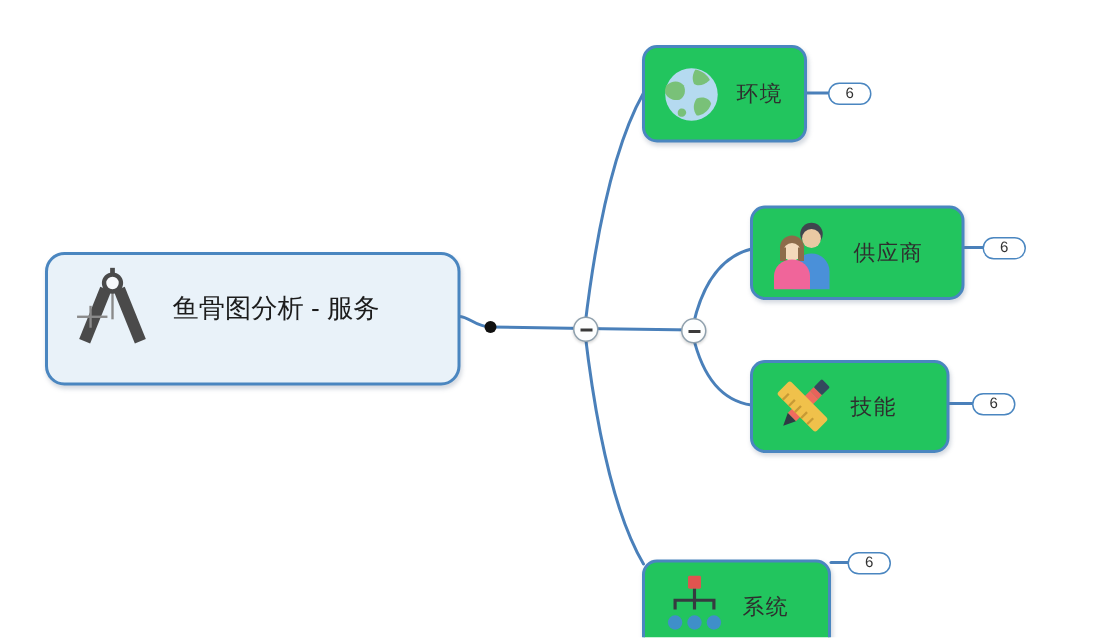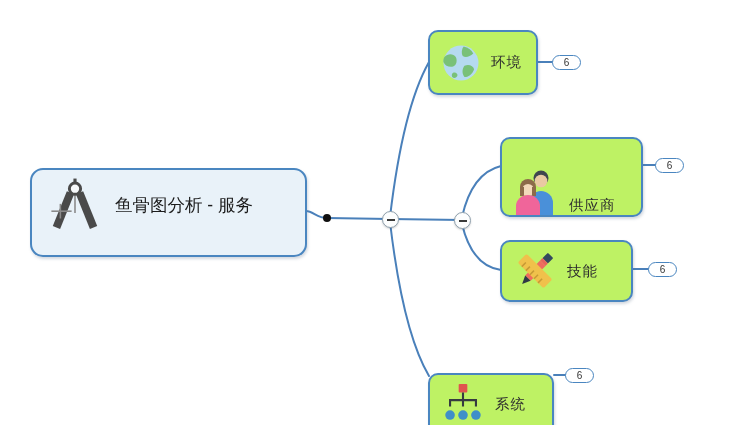--- a/index.html
+++ b/index.html
@@ -3,32 +3,32 @@
 <meta charset="utf-8">
 <style>
   html,body{margin:0;padding:0;background:#fff;}
   #canvas{
     position:relative;width:745px;height:425px;background:#ffffff;overflow:hidden;
     font-family:"Liberation Sans","DejaVu Sans",sans-serif;
   }
   #wires{position:absolute;left:0;top:0;}
   .node{
     position:absolute;box-sizing:border-box;display:flex;align-items:center;
-    border:2px solid #4a86c0;background:#bef264;
+    border:2px solid #4a86c0;background:#22c55e;
     box-shadow:1px 2px 3px rgba(100,120,145,.28);
   }
   .root-node{
     left:30px;top:168px;width:277px;height:89px;border-radius:13px;
     background:#e9f2f9;gap:13px;padding:0 12px 15px 16px;
   }
   .root-label{font-size:17.5px;line-height:26px;color:#1c1c1c;white-space:nowrap;}
   .branch{border-radius:10px;gap:9px;padding:0 8px 0 10px;}
   .branch-label{font-size:14.5px;color:#2e2e2e;letter-spacing:1px;white-space:nowrap;}
   #node-env{left:428px;top:30px;width:110px;height:65px;}
-  #node-supplier{left:500px;top:137px;width:143px;height:80px;align-items:flex-end;}
+  #node-supplier{left:500px;top:137px;width:143px;height:63px;}
   #node-skills{left:500px;top:240px;width:133px;height:62px;}
   #node-system{left:428px;top:345px;width:126px;height:62px;margin-top:28px;}
   .icon{display:flex;align-items:center;justify-content:center;flex:0 0 auto;}
   .badge{
     position:absolute;width:29px;height:15px;box-sizing:border-box;
     border:1.5px solid #4a86c0;border-radius:8px;background:#fff;
     display:flex;align-items:center;justify-content:center;
     font-size:10px;color:#333;
   }
   #badge-env{left:552px;top:55px;}

